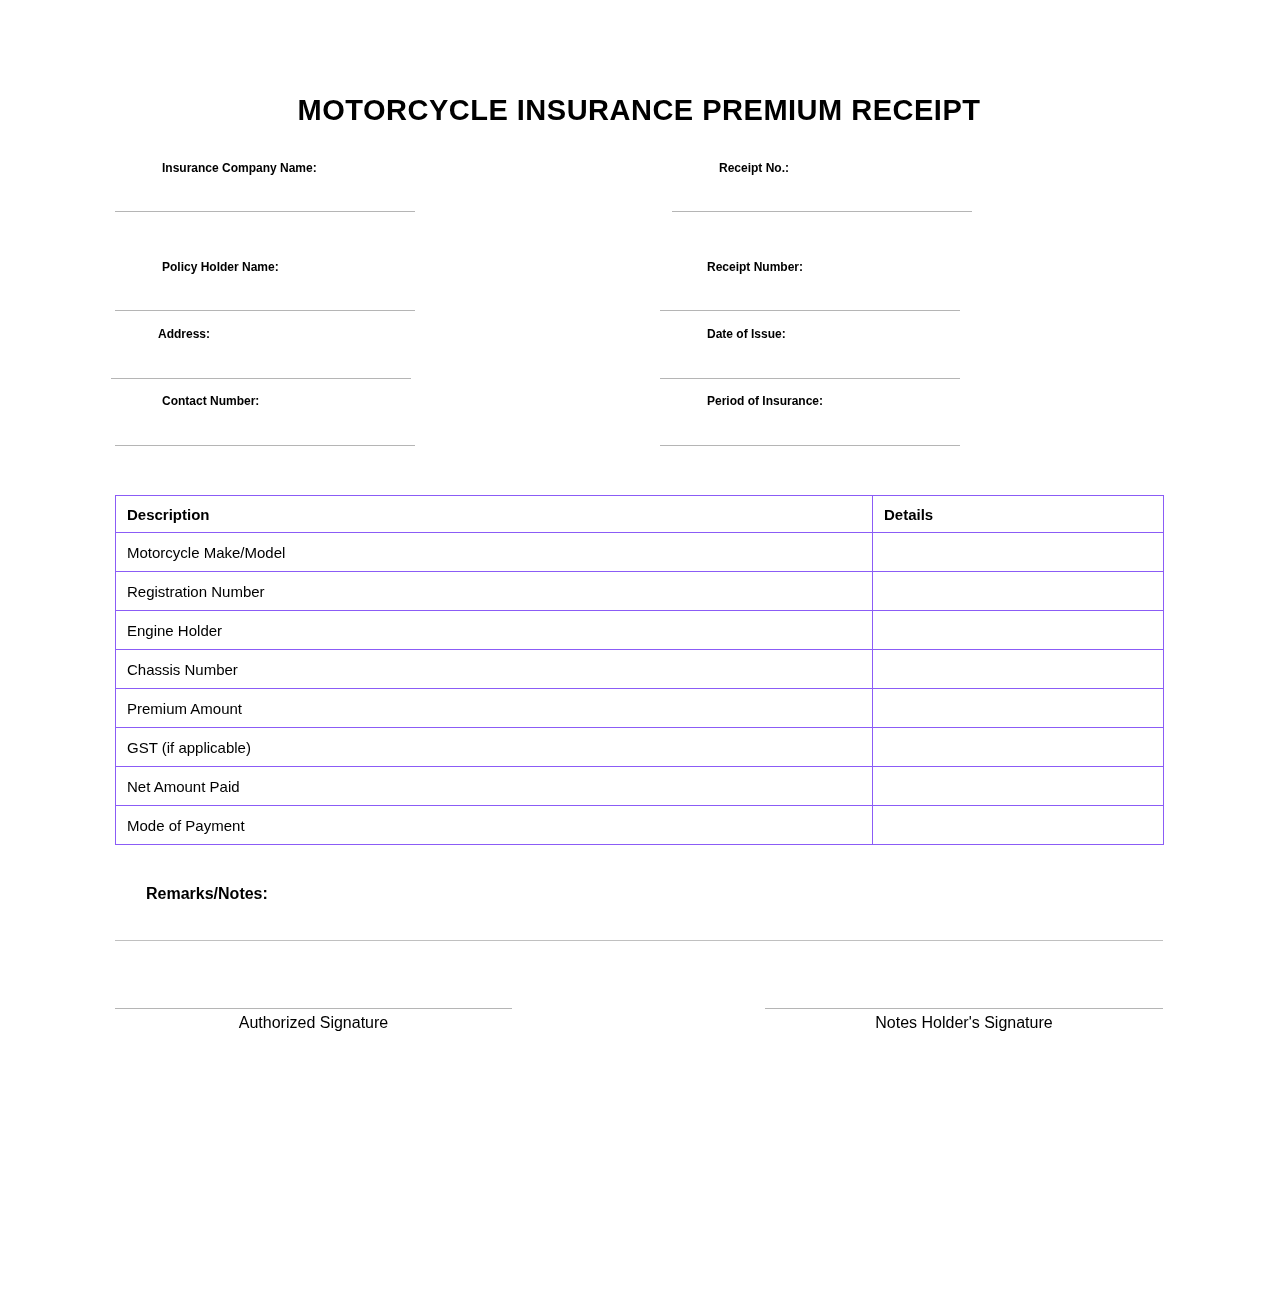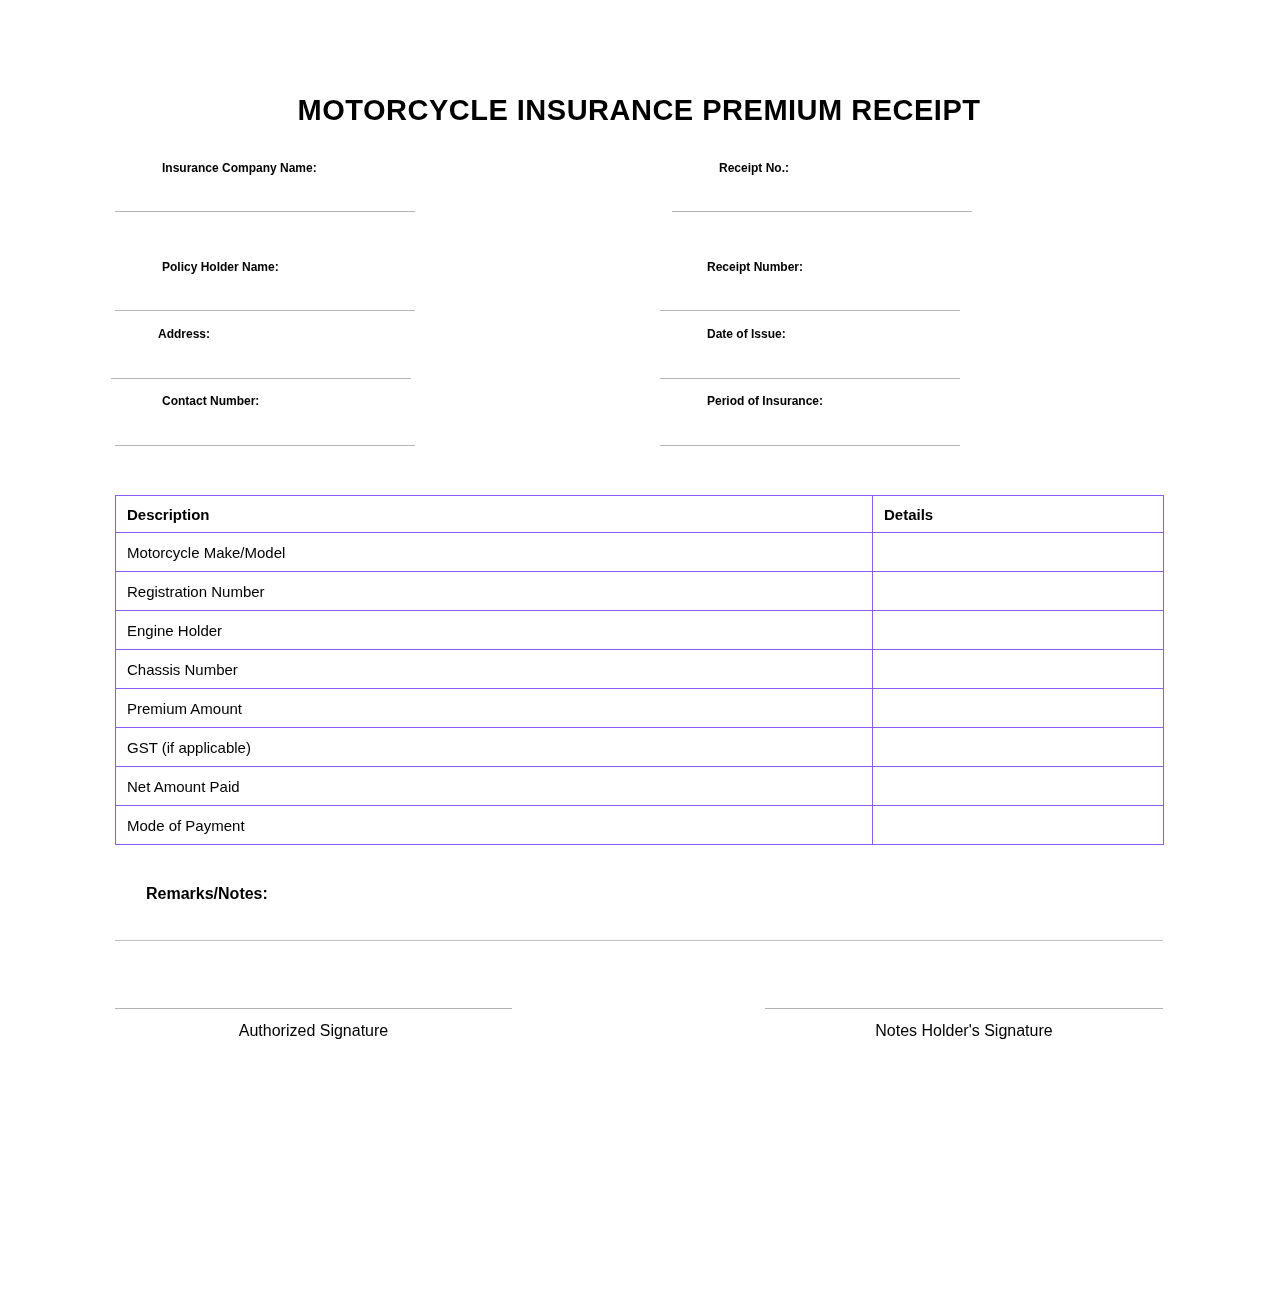--- a/index.html
+++ b/index.html
@@ -83,21 +83,21 @@
   }
   .sig {
     position: absolute;
     top: 1008px;
   }
   .sig-line {
     height: 0;
     border-top: 1px solid #b5b5b5;
   }
   .sig-caption {
-    margin-top: 12px;
+    margin-top: 4px;
     text-align: center;
     font-size: 16px;
     font-weight: normal;
     line-height: 19px;
   }
   .sig-authorized { left: 115px; width: 397px; }
   .sig-policy-holder { left: 765px; width: 398px; }
 </style>
 </head>
 <body>

